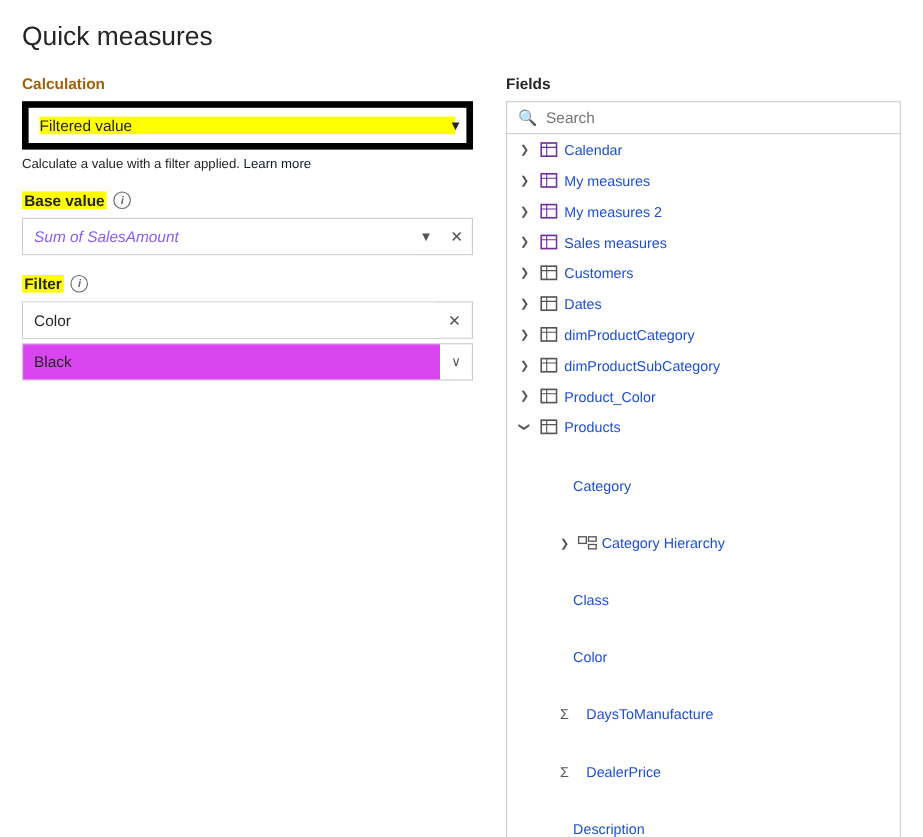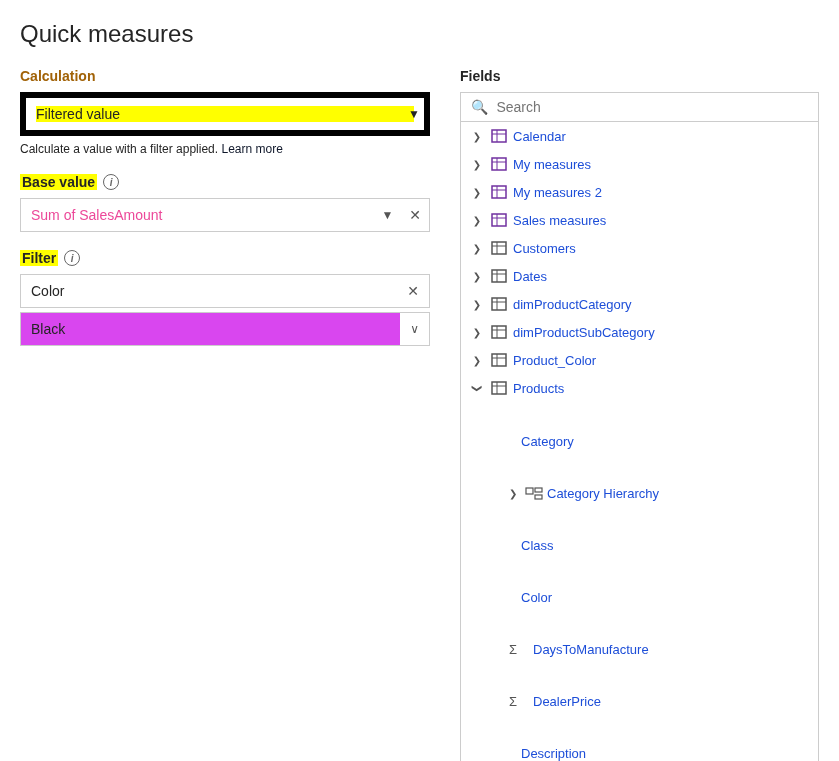--- a/index.html
+++ b/index.html
@@ -107,21 +107,22 @@
       border: 1px solid #ccc;
       margin-bottom: 18px;
     }
 
     .base-value-input {
       flex: 1;
       padding: 8px 10px;
       border: none;
       font-size: 14px;
       outline: none;
-      color: #ec4899;
+      color: #8b5cf6;
+      font-style: italic;
     }
 
     .input-arrow {
       padding: 0 8px;
       font-size: 12px;
       color: #555;
       cursor: pointer;
     }
 
     .input-clear {

